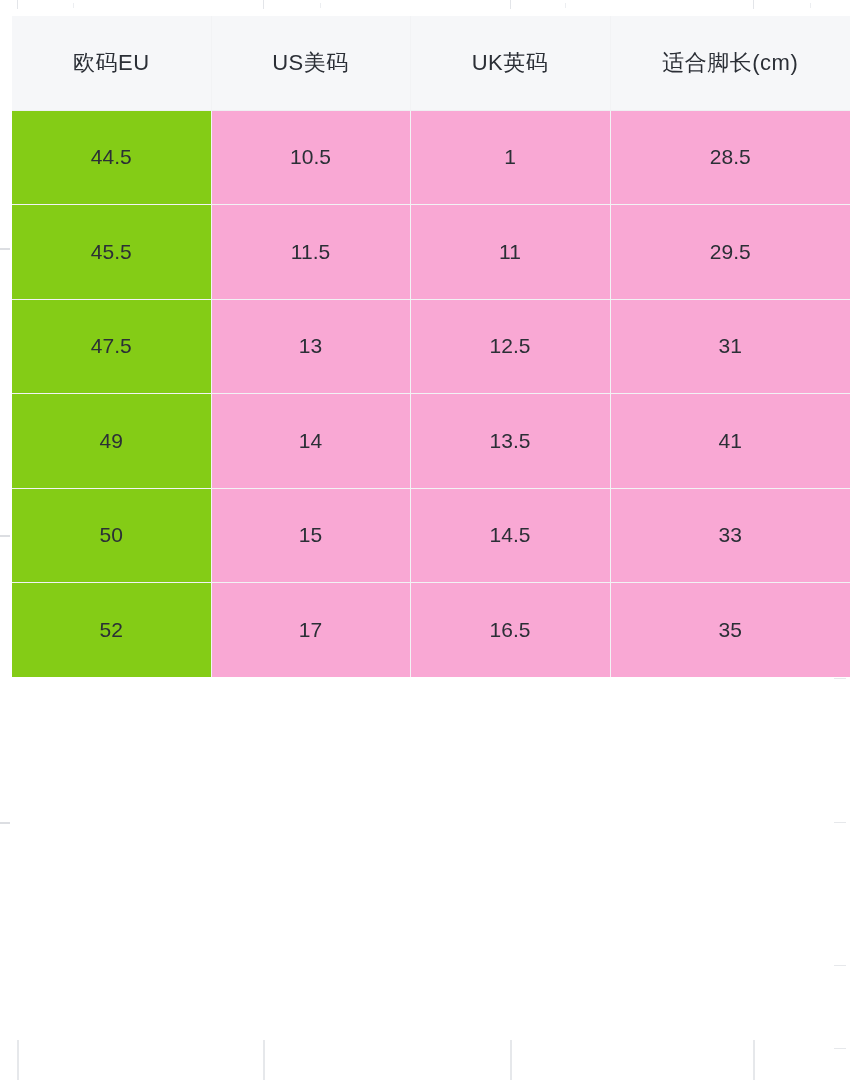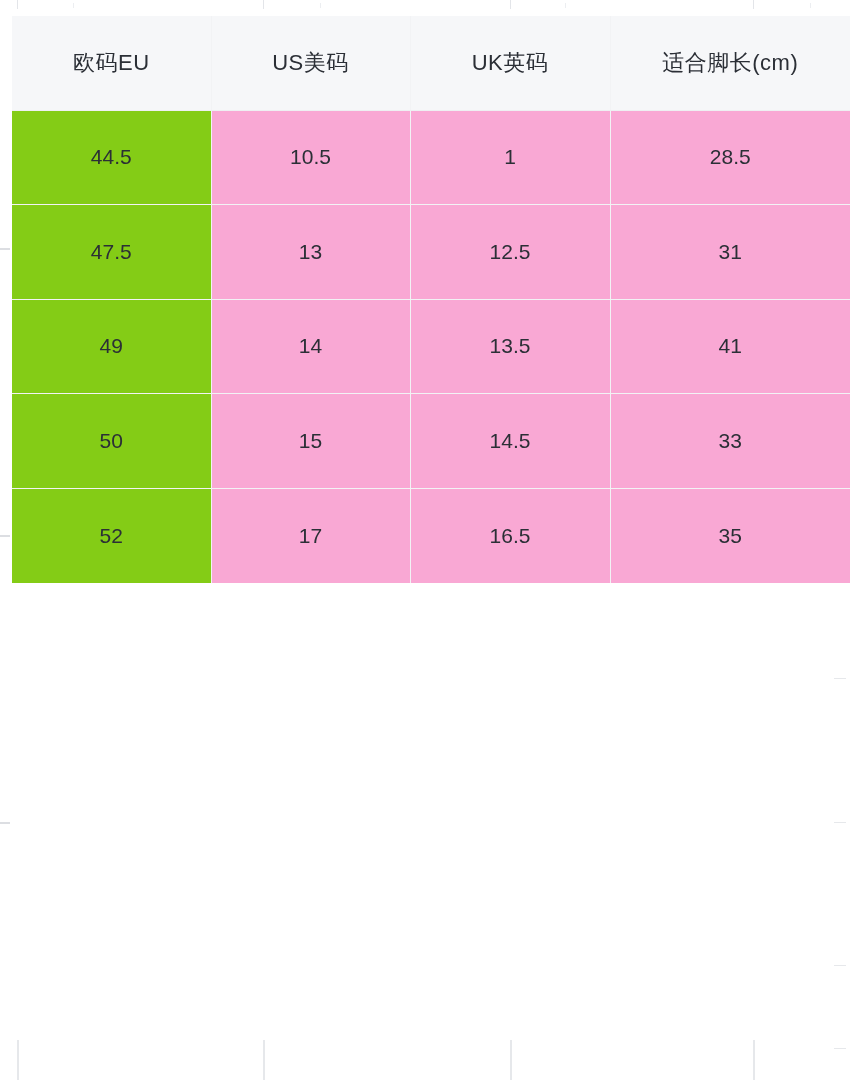--- a/index.html
+++ b/index.html
@@ -162,20 +162,26 @@
       </tr>
     </thead>
     <tbody id="table-body">
         <tr>
           <td class="col-eu">44.5</td>
           <td>10.5</td>
           <td>1</td>
           <td>28.5</td>
         </tr>
         <tr>
+          <td class="col-eu">45.5</td>
+          <td>11.5</td>
+          <td>11</td>
+          <td>29.5</td>
+        </tr>
+        <tr>
           <td class="col-eu">47.5</td>
           <td>13</td>
           <td>12.5</td>
           <td>31</td>
         </tr>
         <tr>
           <td class="col-eu">49</td>
           <td>14</td>
           <td>13.5</td>
           <td>41</td>

